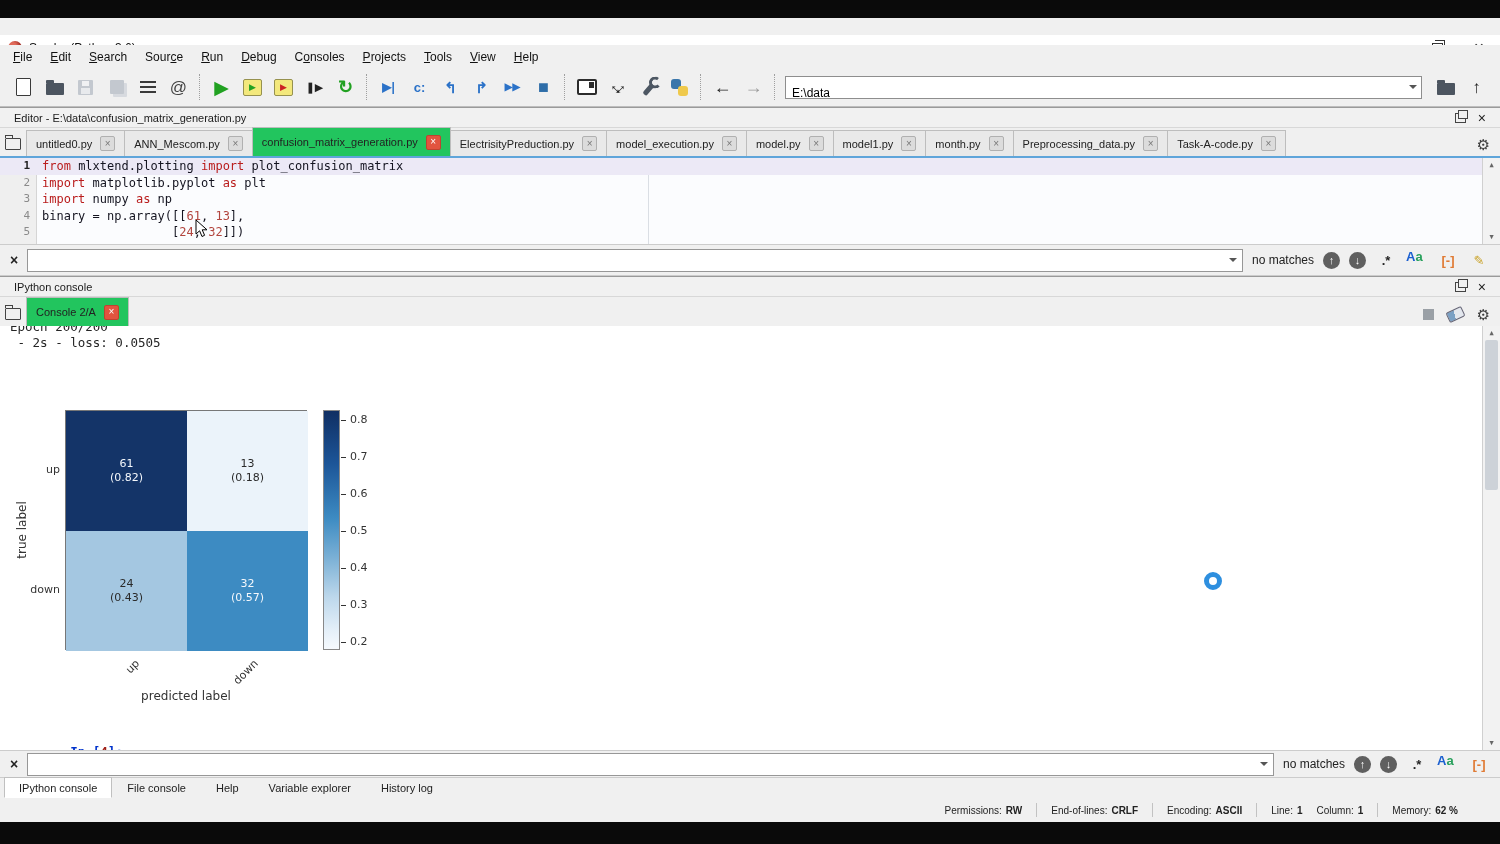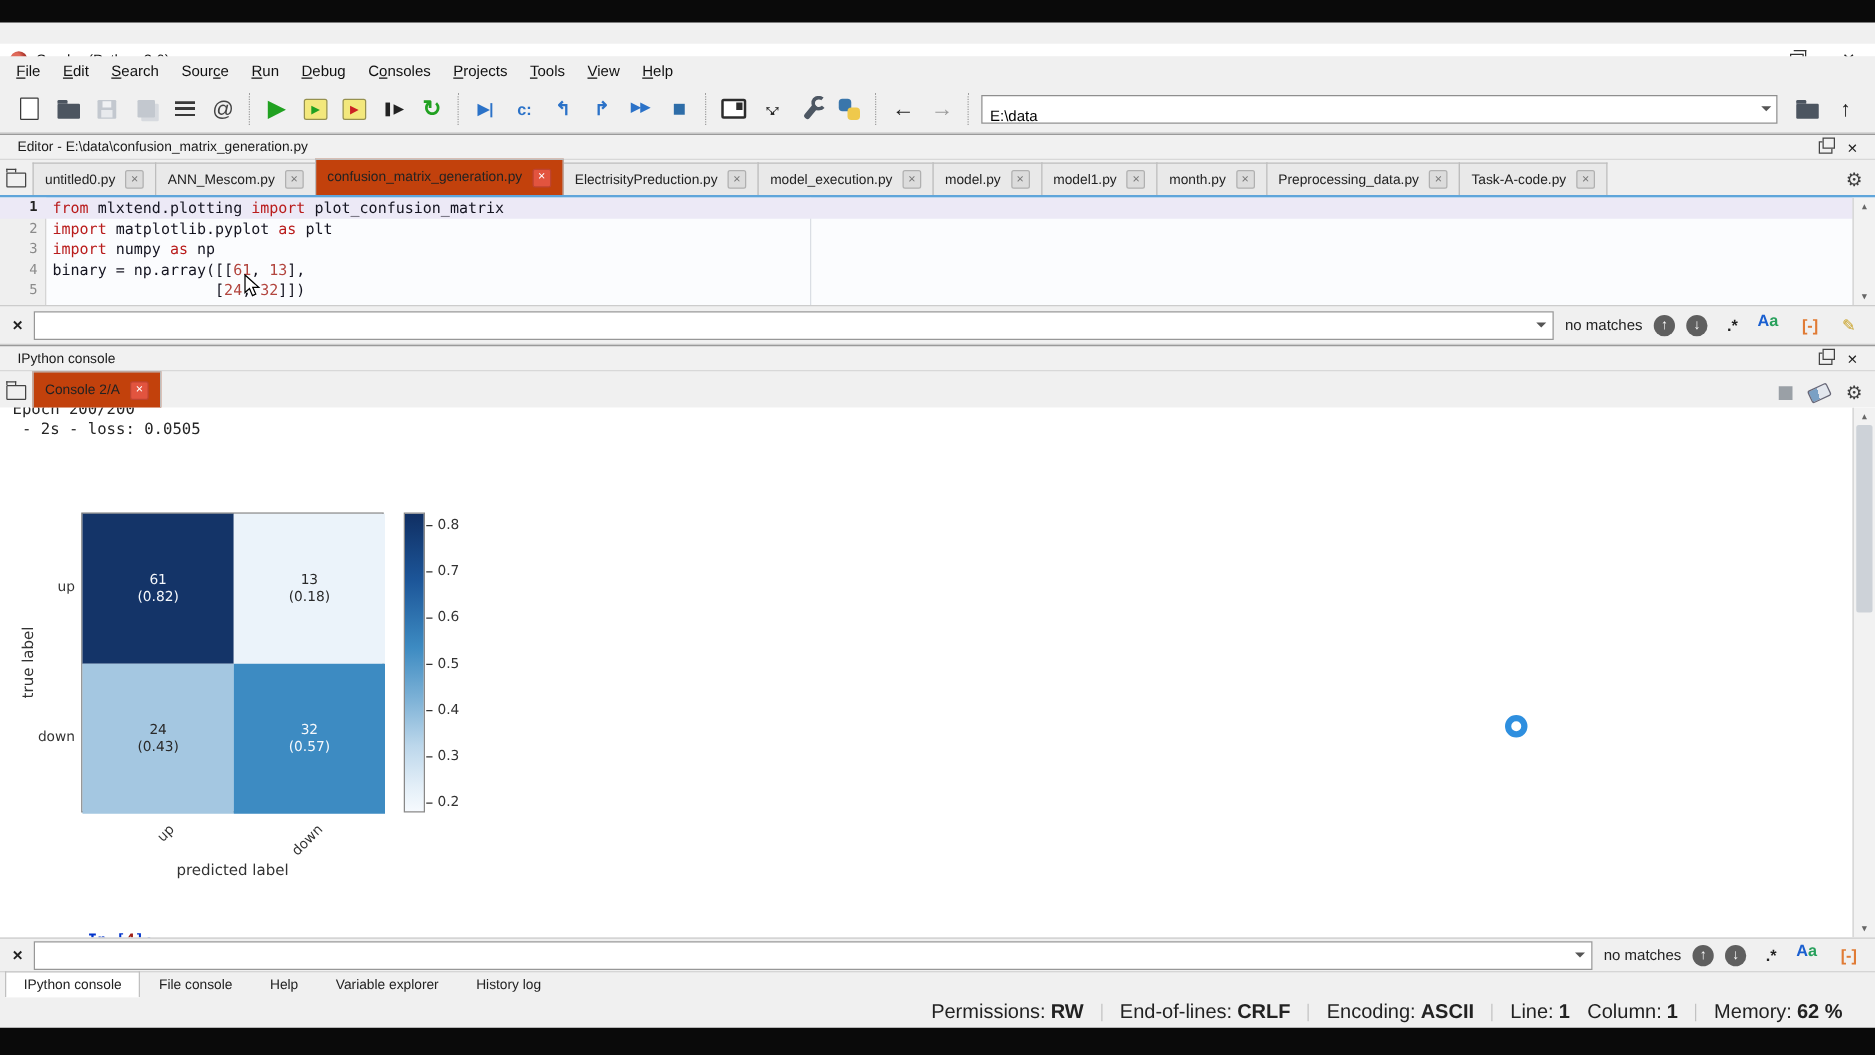--- a/index.html
+++ b/index.html
@@ -65,21 +65,21 @@
   .undock::before{content:"";position:absolute;left:2px;top:-4px;width:8px;height:7px;border:1px solid #444;background:#f1f1f1;}
   .hdr-x{font-size:14px;color:#222;line-height:1;}
 
   
   .tabrow{position:absolute;left:0;width:100%;height:28px;background:#f0f0f0;display:flex;align-items:flex-end;box-sizing:border-box;}
   .browse-btn{width:26px;height:24px;display:flex;align-items:center;justify-content:center;flex:none;}
   .ic-folder-o{width:14px;height:10px;border:1.5px solid #444;border-radius:1px;position:relative;}
   .ic-folder-o::before{content:"";position:absolute;left:-1px;top:-4px;width:6px;height:2px;border:1.5px solid #444;border-bottom:none;}
   .tab{height:25px;display:flex;align-items:center;padding:0 9px;border:1px solid #bdbdbd;border-bottom:none;
        background:#e9e9e9;font-size:11px;color:#222;margin-right:-1px;flex:none;}
-  .tab.active{background:#c2410c;height:28px;position:relative;z-index:2;justify-content:space-between;}
+  .tab.active{background:#22c55e;height:28px;position:relative;z-index:2;justify-content:space-between;}
   .tab-label{white-space:nowrap;}
   .tab-close{width:13px;height:13px;margin-left:8px;background:#dcdcdc;border:1px solid #b0b0b0;border-radius:2px;
              display:flex;align-items:center;justify-content:center;font-size:10px;color:#777;line-height:1;}
   .tab-close.red{background:#e2543f;border-color:#bf4330;color:#fff;}
   .tabrow-right{margin-left:auto;display:flex;align-items:center;gap:13px;padding-right:10px;height:24px;}
   .gear{font-size:15px;color:#3f3f3f;line-height:1;}
   .ic-sq{width:11px;height:11px;background:#9aa0a6;}
   .ic-eraser{width:15px;height:9px;transform:rotate(-25deg);background:linear-gradient(100deg,#7aa0c4 45%,#e3e7ee 45%);border:1px solid #667;border-radius:2px;}
 
   
@@ -132,21 +132,21 @@
   .cb-tick{position:absolute;left:333px;width:5px;height:1px;background:#333;}
   .cb-lab{position:absolute;left:342px;font-size:11px;color:#333;}
   .xtick{position:absolute;top:252px;font-size:11px;color:#333;transform:rotate(-45deg);transform-origin:100% 0;white-space:nowrap;}
   .xlab{position:absolute;left:57px;top:284px;width:242px;text-align:center;font-size:12px;color:#333;}
 
   
   .btabs{position:absolute;left:0;top:760px;width:100%;height:20px;background:#f0f0f0;display:flex;align-items:flex-end;padding-left:4px;box-sizing:border-box;}
   .btab{height:19px;display:flex;align-items:center;padding:0 14px;font-size:11px;color:#222;border:1px solid transparent;}
   .btab.active{background:#fff;border-color:#c0c0c0;border-bottom-color:#fff;}
   .statusbar{position:absolute;left:0;top:780px;width:100%;height:24px;background:#f0f0f0;display:flex;align-items:center;
-             justify-content:flex-end;padding-right:12px;box-sizing:border-box;font-size:16px;color:#222;}
+             justify-content:flex-end;padding-right:28px;box-sizing:border-box;font-size:10px;color:#222;}
   .sb-group{display:flex;align-items:center;gap:14px;padding:0 14px;}
   .sb-sep{width:1px;height:14px;background:#c2c2c2;}
   .sb-item{white-space:nowrap;}
   .sb-item b{margin-left:4px;}
 
   .cursor{position:absolute;left:195px;top:219px;z-index:50;}
 </style>
 </head>
 <body>
 

